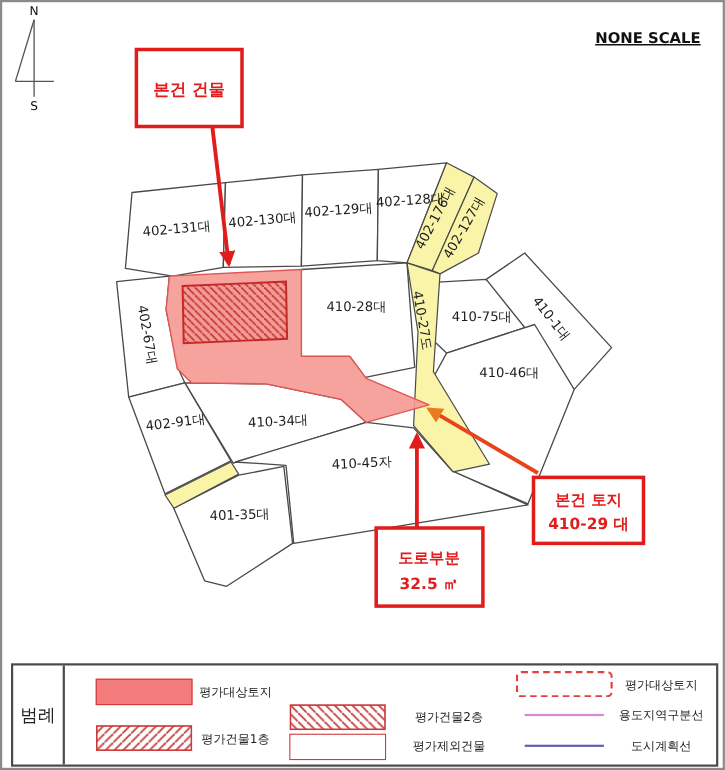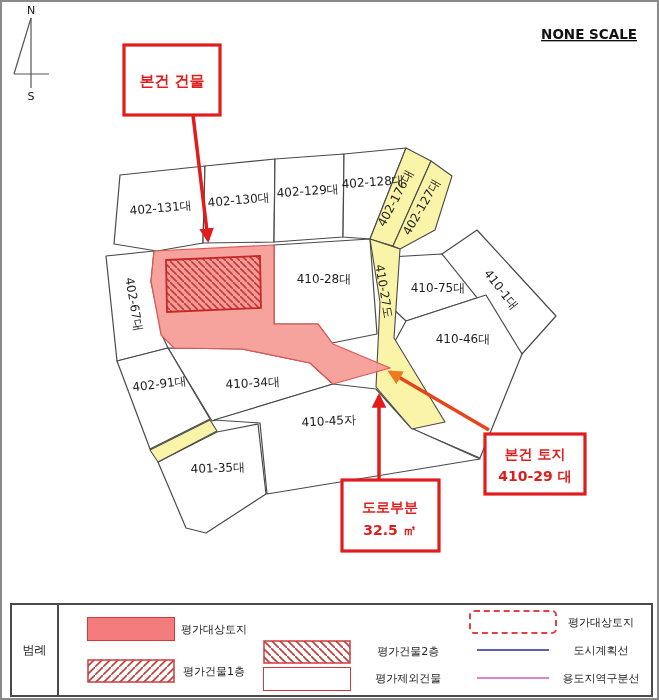--- a/index.html
+++ b/index.html
@@ -3,21 +3,21 @@
 <meta charset="utf-8">
 <style>
   html,body{margin:0;padding:0;background:#fff;}
   .page{position:relative;width:659px;height:700px;background:#ffffff;
         border:2px solid #8a8a8a;box-sizing:border-box;overflow:hidden;
         font-family:"DejaVu Sans","Liberation Sans",sans-serif;}
   svg text{font-family:"DejaVu Sans","Liberation Sans",sans-serif;}
   .legend{position:absolute;left:8px;top:601px;width:643px;height:94px;
           border:2px solid #4a4a4a;box-sizing:border-box;display:flex;background:#fff;}
   .legend-title-cell{width:45px;border-right:2px solid #4a4a4a;display:flex;
-          align-items:center;justify-content:center;font-size:12px;color:#222;}
+          align-items:center;justify-content:center;font-size:16px;color:#222;}
   .legend-grid{flex:1;display:grid;grid-template-columns:1.08fr 1.18fr 1fr;padding:3px 6px 3px 0;}
   .legend-col{display:flex;flex-direction:column;justify-content:space-around;}
   .legend-col.c1{padding-left:28px;}
   .legend-col.c2{padding-left:10px;justify-content:flex-end;}
   .legend-col.c3{padding-left:4px;}
   .legend-item{display:flex;align-items:center;height:27px;}
   .swatch{width:88px;height:24px;box-sizing:border-box;flex:0 0 88px;position:relative;}
   .legend-label{flex:1;text-align:center;font-size:11px;color:#222;white-space:nowrap;}
   .sw-pink{background:#F47B7B;border:1.5px solid #CF3A3A;}
   .sw-yellow{background:#FFFF73;border:1px solid #E6E670;}
@@ -164,27 +164,27 @@
         </div>
       </div>
 
       <div class="legend-col c3">
         <div class="legend-item">
           <div class="swatch sw-dashed"></div>
           <div class="legend-label">평가대상토지</div>
         </div>
         <div class="legend-item">
           <div class="swatch sw-line">
+            <div class="ln" style="background:#D887D8;"></div>
+          </div>
+          <div class="legend-label">용도지역구분선</div>
+        </div>
+        <div class="legend-item">
+          <div class="swatch sw-line">
             <div class="ln" style="background:#6060B0;"></div>
           </div>
           <div class="legend-label">도시계획선</div>
-        </div>
-        <div class="legend-item">
-          <div class="swatch sw-line">
-            <div class="ln" style="background:#D887D8;"></div>
-          </div>
-          <div class="legend-label">용도지역구분선</div>
         </div>
       </div>
 
     </div>
   </div>
 </div>
 
 </body></html>

